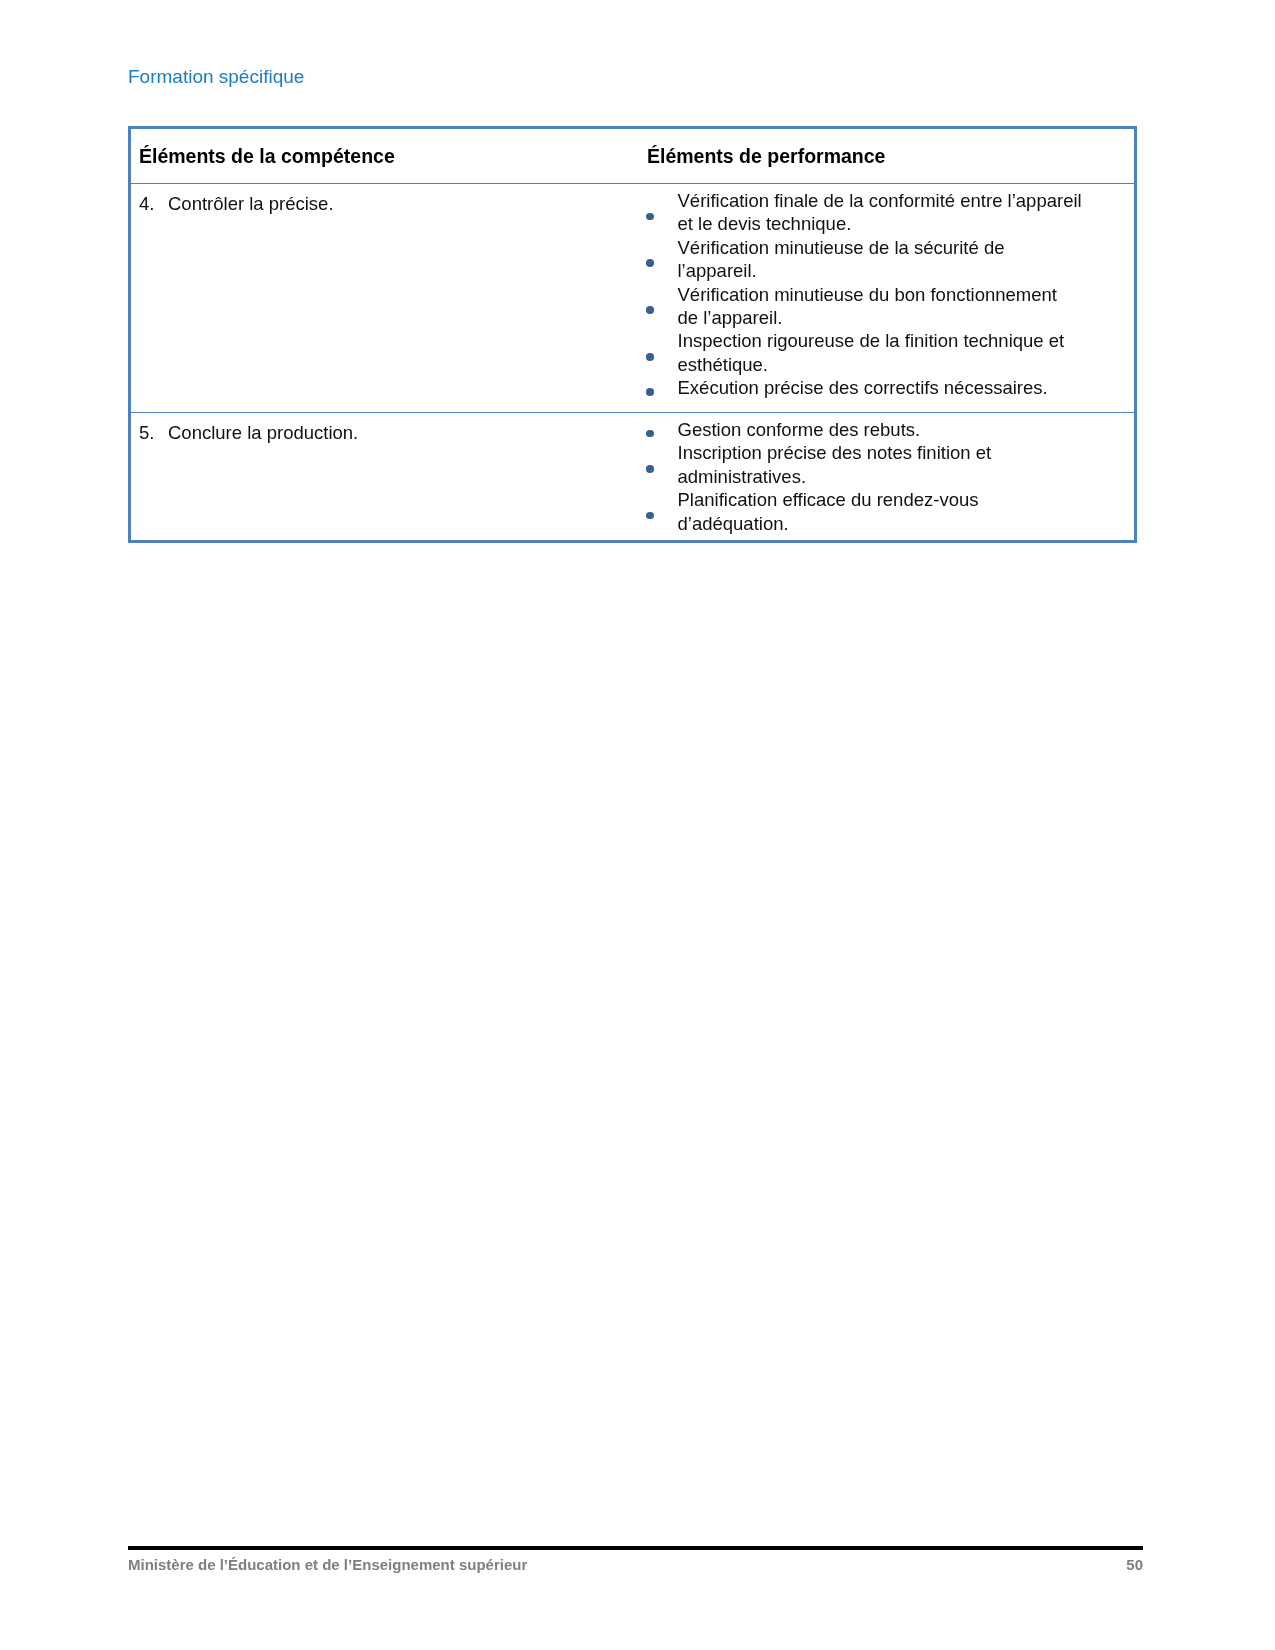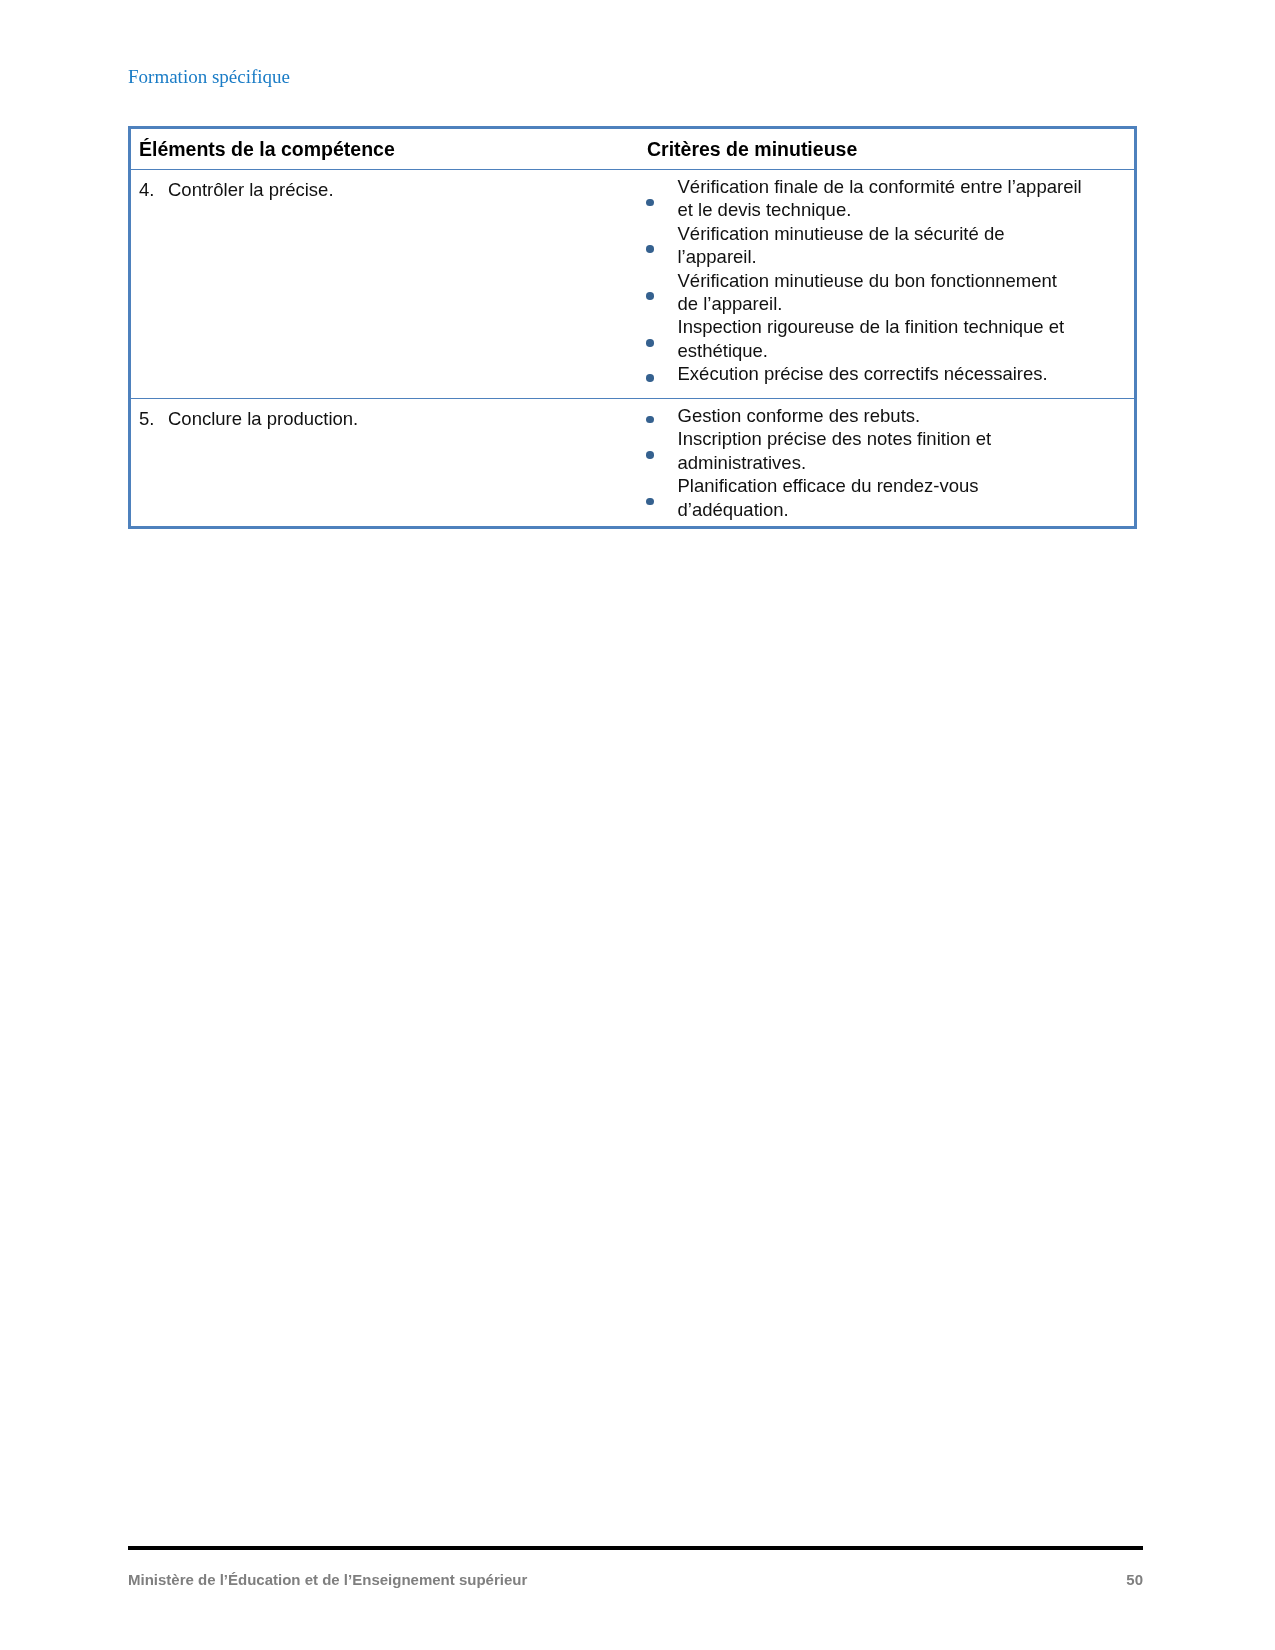--- a/index.html
+++ b/index.html
@@ -11,29 +11,29 @@
   }
   *{margin:0;padding:0;box-sizing:border-box;}
   html,body{background:#ffffff;}
   body{
     width:1275px;height:1650px;position:relative;
     font-family:"Liberation Sans","DejaVu Sans",sans-serif;
     color:#1a1a1a;
   }
   .section-label{
     position:absolute;left:128px;top:66px;
-    font-size:19px;color:var(--section-label);font-family:Liberation Serif, serif;
+    font-size:19px;color:var(--section-label);
   }
   .comp-table{
     position:absolute;left:128px;top:126px;width:1009px;
     border:3px solid var(--table-border);
     background:#fff;
   }
   .t-row{display:flex;width:100%;}
-  .t-row.header{height:41px;border-bottom:1.5px solid var(--table-border);}
+  .t-row.header{height:55px;border-bottom:1.5px solid var(--table-border);}
   .t-row.body-1{height:229px;border-bottom:1.5px solid var(--table-border);}
   .t-row.body-2{height:127px;}
   .col-left{width:502px;flex:0 0 502px;}
   .col-right{flex:1 1 auto;min-width:0;}
   .head-cell{
     font-weight:bold;font-size:19.5px;color:#000;
     display:flex;align-items:center;
   }
   .head-cell.left{padding-left:8px;}
   .head-cell.right{padding-left:14px;}
@@ -50,33 +50,33 @@
   }
   .dot{
     flex:0 0 auto;width:7.5px;height:7.5px;border-radius:50%;
     background:var(--bullet);margin:8px 24px 0 13px;
   }
   .crit-text{white-space:pre-line;}
   .page-footer{
     position:absolute;left:128px;top:1546px;width:1015px;
     border-top:4px solid var(--footer-rule);
     display:flex;justify-content:space-between;align-items:flex-start;
-    padding-top:21px;
+    padding-top:6px;
     font-size:15px;font-weight:bold;color:var(--footer-text);
   }
 </style>
 </head>
 <body>
 
 <div class="section-label">Formation spécifique</div>
 
 <div class="comp-table">
   <div class="t-row header">
     <div class="col-left head-cell left">Éléments de la compétence</div>
-    <div class="col-right head-cell right">Critères de minutieuse</div>
+    <div class="col-right head-cell right">Éléments de performance</div>
   </div>
 
   <div class="t-row body-1">
     <div class="col-left element-cell">
       <span class="num">4.</span>
       <span>Contrôler la précise.</span>
     </div>
     <div class="col-right criteria-cell">
       <ul class="criteria-list">
         <li>

